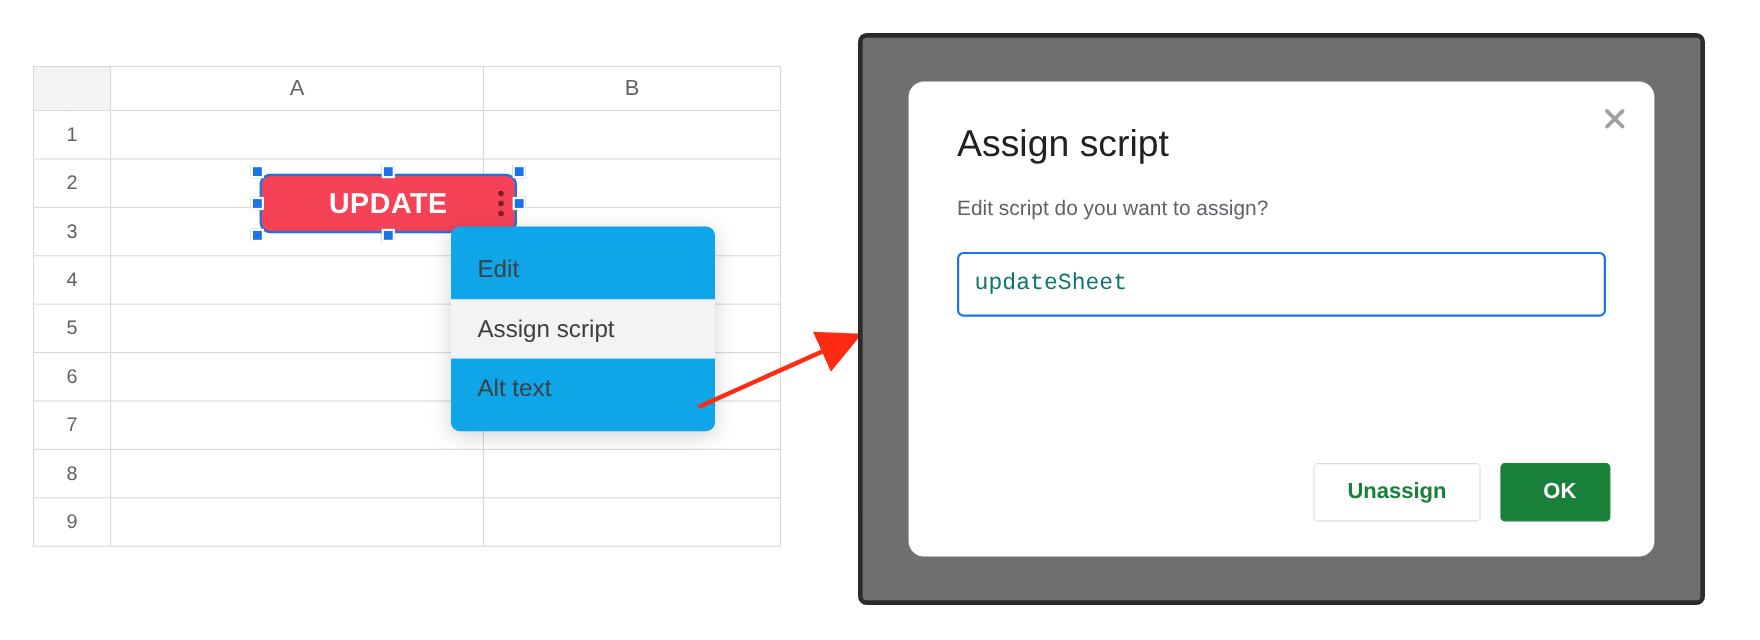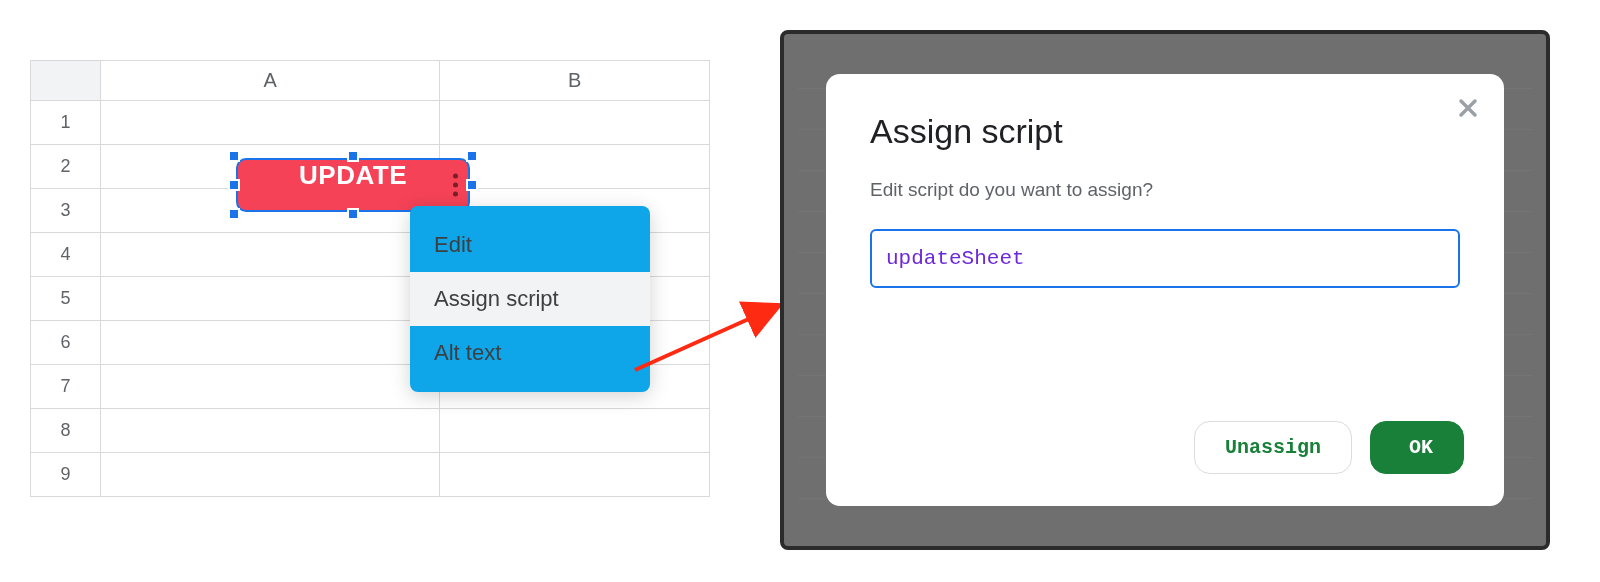--- a/index.html
+++ b/index.html
@@ -63,20 +63,21 @@
     width: 250px;
     height: 70px;
   }
   .drawing {
     position: absolute;
     inset: 8px;
     background: #f54257;
     border: 2px solid #1a73e8;
     border-radius: 10px;
     display: flex;
+    align-items: center;
     justify-content: center;
     color: #fff;
     font-weight: 800;
     font-size: 26px;
     letter-spacing: 0.5px;
   }
   .drawing-dots {
     position: absolute;
     right: 10px;
     top: 50%;
@@ -184,35 +185,35 @@
     color: #5f6368;
   }
   .modal .scriptname {
     width: 100%;
     font-family: "Courier New", monospace;
     font-size: 21px;
     padding: 16px 14px;
     border: 2px solid #1a73e8;
     border-radius: 6px;
     outline: none;
-    color: #6d28d9;
+    color: #0f766e;
   }
   .modal .btnrow {
     position: absolute;
     right: 40px;
     bottom: 32px;
     display: flex;
     gap: 18px;
   }
   .btn {
-    font-family: Liberation Mono, monospace;
+    font-family: Liberation Sans, sans-serif;
     font-size: 20px;
     font-weight: 600;
     padding: 14px 30px;
-    border-radius: 16px;
+    border-radius: 4px;
     cursor: pointer;
   }
   .btn.unassign {
     background: #fff;
     border: 1px solid #dadce0;
     color: #188038;
   }
   .btn.ok {
     background: #188038;
     border: 1px solid #188038;

